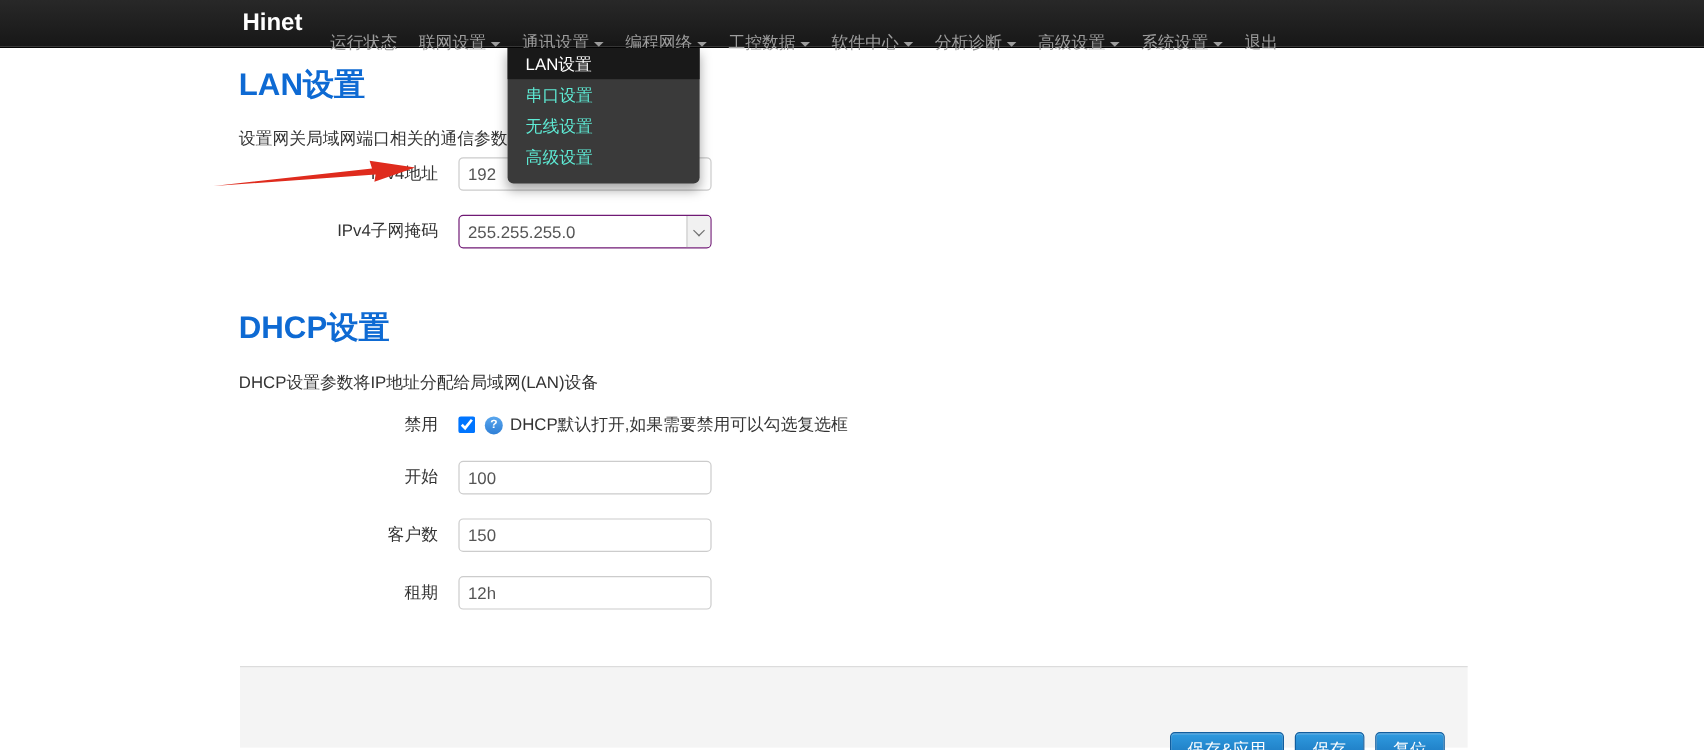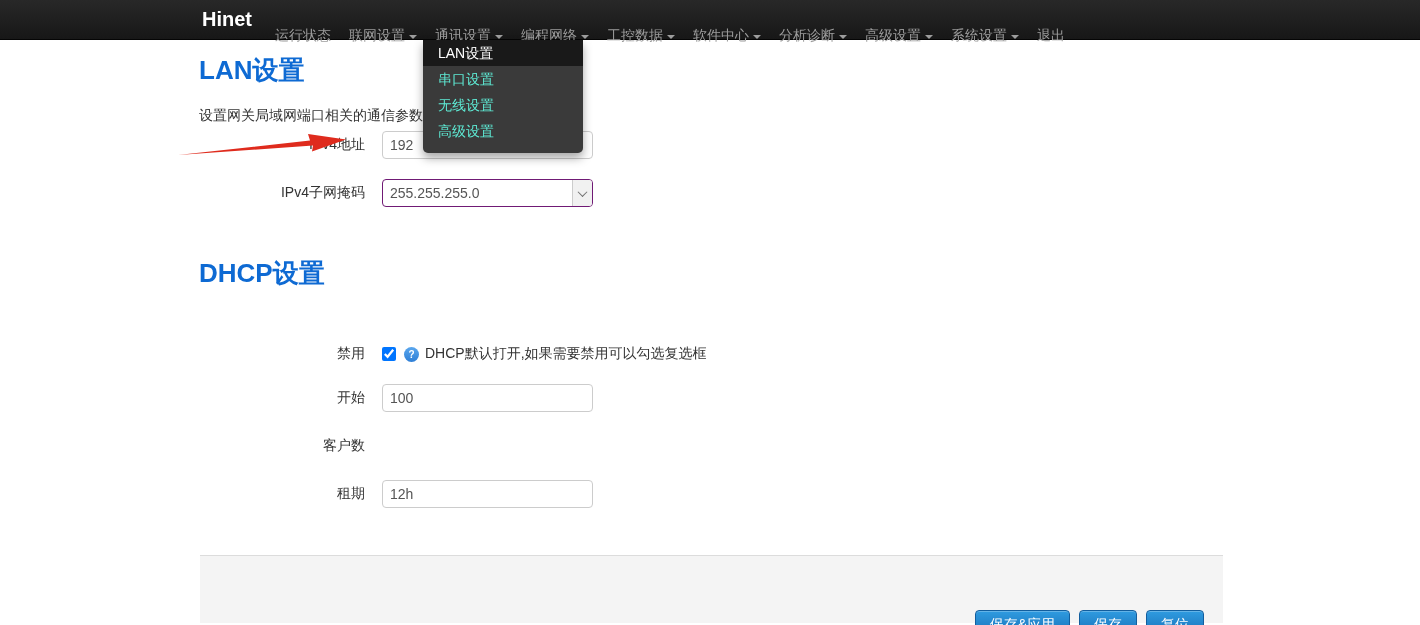--- a/index.html
+++ b/index.html
@@ -146,35 +146,37 @@
       </div>
     </div>
   </div>
 
   <svg class="annotation-arrow" width="170" height="28" viewBox="0 0 170 28">
     <path d="M 0 25 L 132 10.5 L 130 4 L 168 9.5 L 134 21.5 L 135 15.5 Z" fill="#df2b1d"></path>
   </svg>
 
   <div class="section-head" id="dhcp-head">
     <h2>DHCP设置</h2>
+    <div class="subtitle">DHCP设置参数将IP地址分配给局域网(LAN)设备</div>
   </div>
 
   <div class="form-block" id="dhcp-form">
     <div class="form-row check-row">
       <div class="form-label">禁用</div>
       <input type="checkbox" checked="" style="">
       <span class="help-icon">?</span>
       <span class="help-text">DHCP默认打开,如果需要禁用可以勾选复选框</span>
     </div>
     <div class="form-row">
       <div class="form-label">开始</div>
       <input class="text-input" type="text" value="100" style="">
     </div>
     <div class="form-row">
       <div class="form-label">客户数</div>
+      <input class="text-input" type="text" value="150" style="">
     </div>
     <div class="form-row">
       <div class="form-label">租期</div>
       <input class="text-input" type="text" value="12h" style="">
     </div>
   </div>
 
   <div class="footer-bar">
     <button class="btn">保存&amp;应用</button>
     <button class="btn">保存</button>

